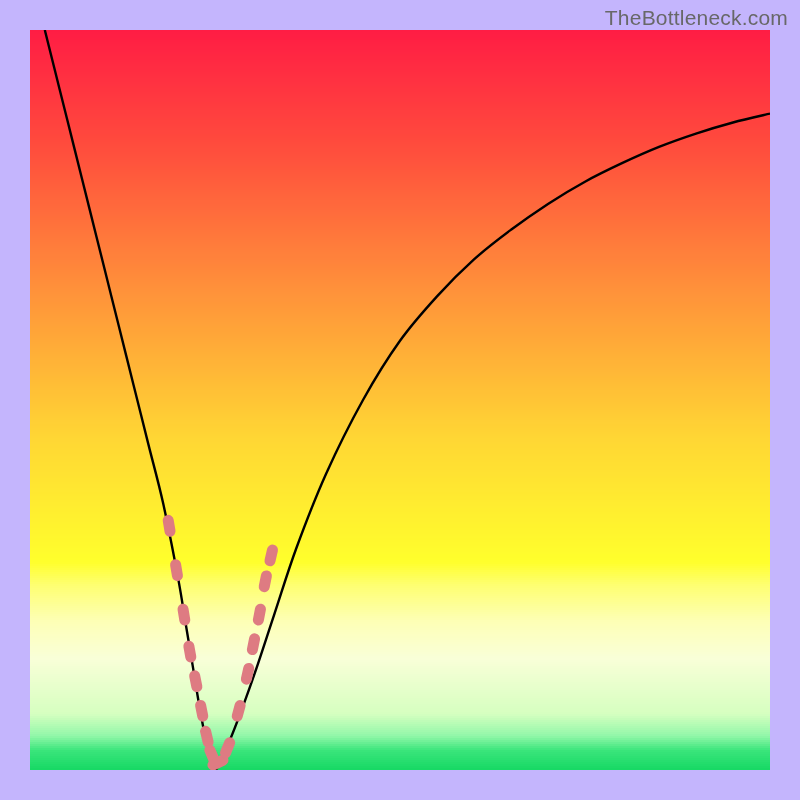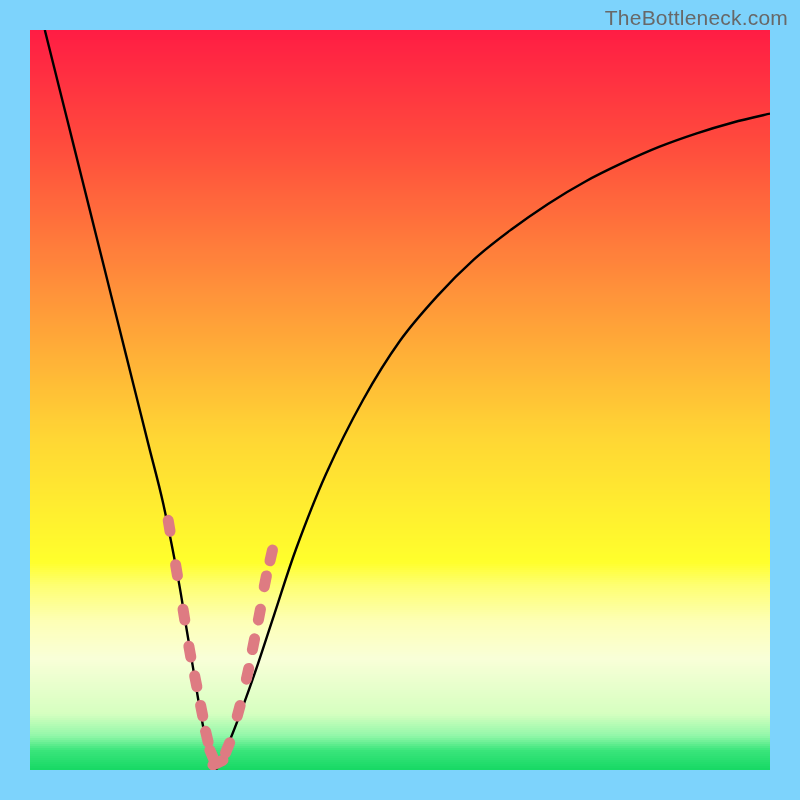--- a/index.html
+++ b/index.html
@@ -10,21 +10,21 @@
     background: #000;
     overflow: hidden;
     font-family: Arial, Helvetica, sans-serif;
   }
   .frame {
     position: absolute;
     top: 0;
     left: 0;
     width: 800px;
     height: 800px;
-    background: #7dd3fc;
+    background: #c4b5fd;
   }
   .plot-area {
     position: absolute;
     top: 30px;
     left: 30px;
     width: 740px;
     height: 740px;
     overflow: hidden;
   }
   .gradient {

